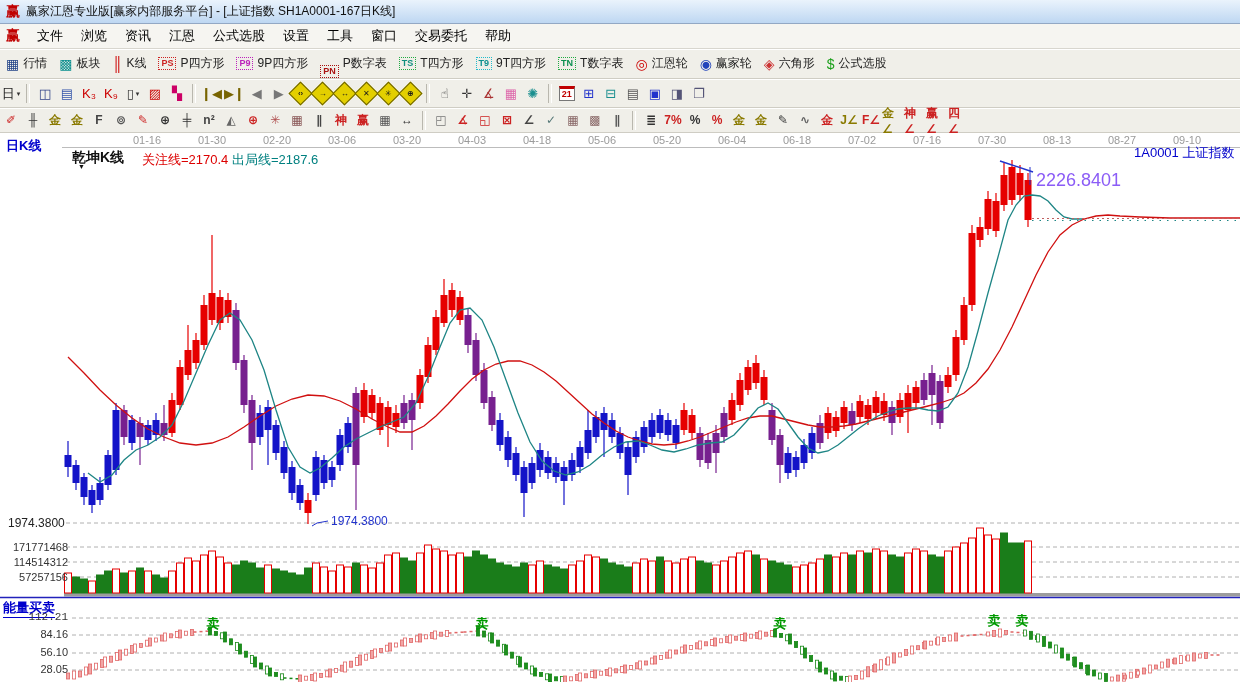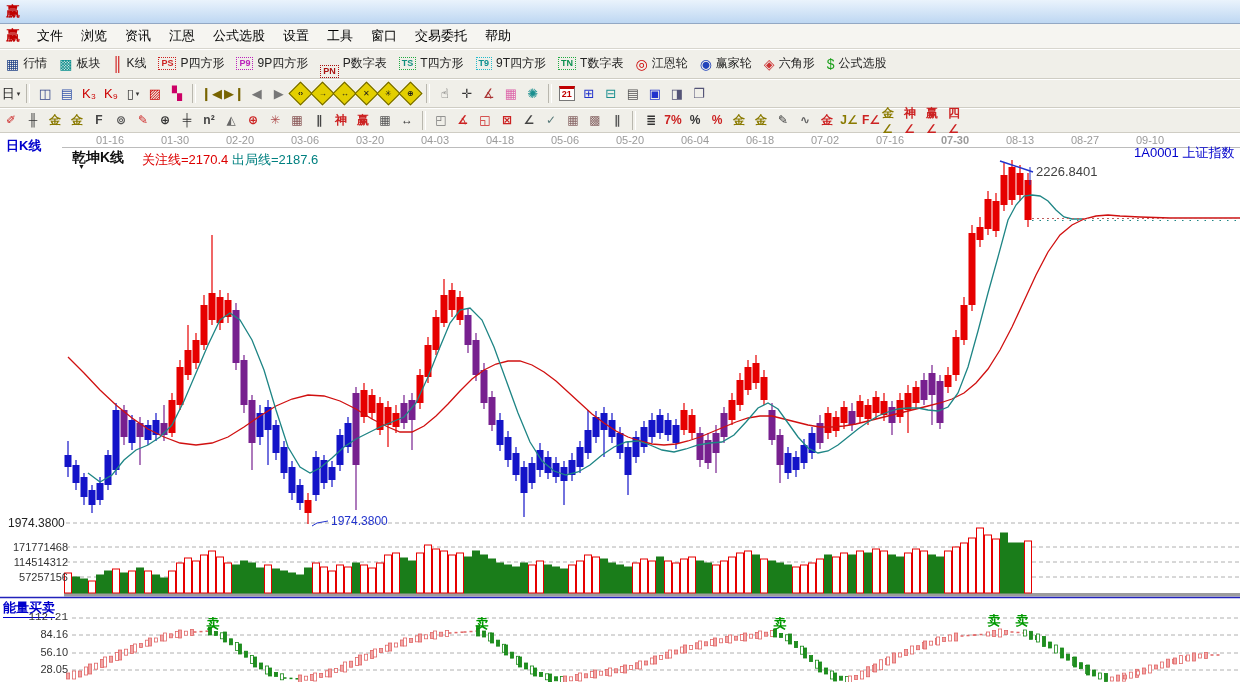--- a/index.html
+++ b/index.html
@@ -22,31 +22,32 @@
     margin:0 1px;font-size:13px;line-height:13px;position:relative;}
   .sbtn .dd{font-size:7px;color:#333;margin-left:2px;}
   .dia{width:15px;height:15px;background:#e3cf00;border:1px solid #6b6200;transform:rotate(45deg);
     display:flex;align-items:center;justify-content:center;}
   .dia>span{transform:rotate(-45deg);font-size:8px;color:#1a1a1a;font-weight:bold;}
   .cal{border:1px solid #777;background:#fff;color:#c00000;font-size:9px;font-weight:bold;padding:1px 2px;border-top:3px solid #c00000;line-height:9px;}
   .tbtn3{width:22px;height:20px;display:flex;align-items:center;justify-content:center;font-size:12px;font-weight:bold;}
   #chart{position:relative;width:1240px;height:554px;background:#fff;}
   #plot{position:absolute;left:0;top:0;}
   .lbl{position:absolute;white-space:nowrap;}
-  .date-lbl{position:absolute;top:1px;transform:translateX(-50%);font-size:11px;color:#9a9a9a;}
+  .date-lbl{position:absolute;top:1px;transform:translateX(-50%);font-size:11px;color:#9a9a9a;margin-left:37px;}
   .axis-lbl{position:absolute;width:60px;text-align:right;font-size:11px;color:#333;}
   .osc-lbl{position:absolute;width:42px;text-align:right;font-size:11px;color:#333;}
   .sell{position:absolute;color:#009900;font-weight:bold;font-size:13px;transform:translateX(-50%);}
   .hline{position:absolute;left:62px;right:0;top:14px;border-top:1px solid #bcbcbc;}
 </style>
 </head>
 <body>
 
 <div class="titlebar">
   <span class="logo">赢</span>
+  <span>赢家江恩专业版[赢家内部服务平台] - [上证指数  SH1A0001-167日K线]</span>
 </div>
 
 <div class="menubar">
   <span class="logo">赢</span>
   <nav id="menu" style="display:flex;">
       <span class="menu-item">文件</span>
       <span class="menu-item">浏览</span>
       <span class="menu-item">资讯</span>
       <span class="menu-item">江恩</span>
       <span class="menu-item">公式选股</span>
@@ -979,31 +980,31 @@
       <span class="date-lbl" style="left: 305px;">03-06</span>
       <span class="date-lbl" style="left: 370px;">03-20</span>
       <span class="date-lbl" style="left: 435px;">04-03</span>
       <span class="date-lbl" style="left: 500px;">04-18</span>
       <span class="date-lbl" style="left: 565px;">05-06</span>
       <span class="date-lbl" style="left: 630px;">05-20</span>
       <span class="date-lbl" style="left: 695px;">06-04</span>
       <span class="date-lbl" style="left: 760px;">06-18</span>
       <span class="date-lbl" style="left: 825px;">07-02</span>
       <span class="date-lbl" style="left: 890px;">07-16</span>
-      <span class="date-lbl" style="left: 955px; font-weight: bold;">07-30</span>
+      <span class="date-lbl" style="left: 955px;">07-30</span>
       <span class="date-lbl" style="left: 1020px;">08-13</span>
       <span class="date-lbl" style="left: 1085px;">08-27</span>
       <span class="date-lbl" style="left: 1150px;">09-10</span>
     </div>
   <div class="lbl" style="left:72px;top:16px;color:#111;font-weight:bold;font-size:14px;">乾坤K线</div>
   <div class="lbl" style="left:78px;top:30px;color:#111;font-size:7px;">▼</div>
   <div class="lbl" style="left:142px;top:18px;color:#dd0000;font-size:13px;">关注线=2170.4</div>
   <div class="lbl" style="left:232px;top:18px;color:#008080;font-size:13px;">出局线=2187.6</div>
   <div class="lbl" style="left:1134px;top:11px;color:#0000cc;font-size:13px;">1A0001  上证指数</div>
-  <div class="lbl" id="peakLbl" style="color: #404040; font-size: 13px; left: 1036px; top: 31px;">2226.8401</div>
+  <div class="lbl" id="peakLbl" style="color: #8b5cf6; font-size: 18px; left: 1036px; top: 37px;">2226.8401</div>
   <div class="lbl" id="lowLbl" style="color: rgb(34, 51, 204); font-size: 12px; left: 331px; top: 381px;">1974.3800</div>
   <div class="lbl" id="lowAxisLbl" style="color: rgb(34, 34, 34); font-size: 12px; left: 8px; top: 383px;">1974.3800</div>
   <div id="volAxis">
       <span class="axis-lbl" style="left: 8px; top: 408px;">171771468</span>
       <span class="axis-lbl" style="left: 8px; top: 423px;">114514312</span>
       <span class="axis-lbl" style="left: 8px; top: 438px;">57257156</span>
     </div>
   <div class="lbl" style="left:3px;top:466px;color:#0000cc;font-weight:bold;font-size:13px;border-bottom:1px solid #0000cc;">能量买卖</div>
   <div id="oscAxis">
       <span class="osc-lbl" style="left: 26px; top: 478px; font-family: Liberation Mono, monospace;">112.21</span>

